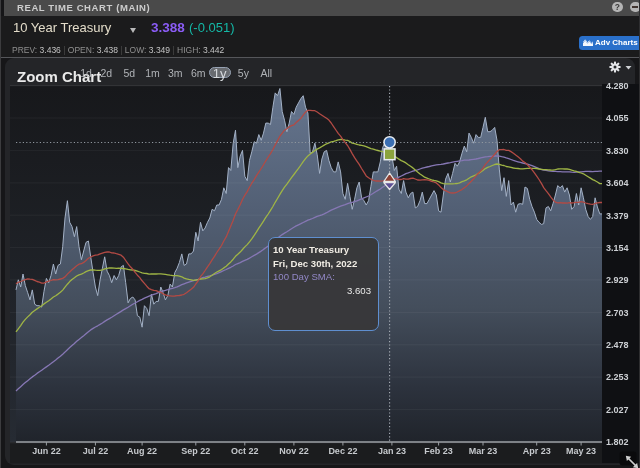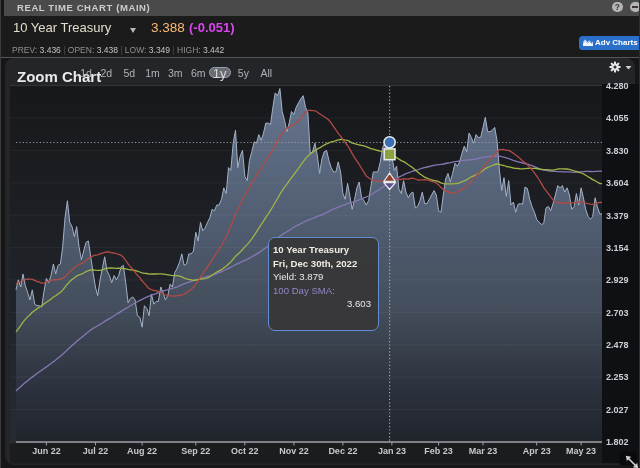--- a/index.html
+++ b/index.html
@@ -103,22 +103,22 @@
   <div class="abs" style="left:13px;top:2px;font-size:9.5px;font-weight:bold;color:#cdcdcd;letter-spacing:0.6px;">REAL TIME CHART (MAIN)</div>
   <div class="abs" style="left:608px;top:1.5px;width:10.5px;height:10.5px;border-radius:50%;background:#b5b5b5;text-align:center;font-size:8.5px;font-weight:bold;color:#3a3a3a;line-height:11px;">?</div>
   <div class="abs" style="left:626px;top:1.5px;width:10.5px;height:10.5px;border-radius:50%;background:#b5b5b5;">
       <div class="abs" style="left:2.2px;top:4.4px;width:6px;height:2px;background:#40342f;"></div>
     </div>
 </div>
 
 <div class="abs" style="left:0;top:16px;width:640px;height:25px;background:#1b1b1c;">
   <span class="abs" style="left:13px;top:4px;font-size:13px;color:#e3dcc9;">10 Year Treasury</span>
   <span class="abs" style="left:129.5px;top:12px;width:0;height:0;border-left:3.8px solid transparent;border-right:3.8px solid transparent;border-top:5px solid #b9b9b9;"></span>
-  <span class="abs" style="left:151px;top:3.5px;font-size:13.5px;font-weight:normal;color:#fdba74;">3.388</span>
-  <span class="abs" style="left:189px;top:4px;font-size:13px;color:#d946ef;font-weight:bold;">(-0.051)</span>
+  <span class="abs" style="left:151px;top:3.5px;font-size:13.5px;font-weight:bold;color:#8b5cf6;">3.388</span>
+  <span class="abs" style="left:189px;top:4px;font-size:13px;color:#14b8a6;">(-0.051)</span>
 </div>
 
 <div class="abs" style="left:0;top:41px;width:640px;height:16.5px;background:#1b1b1c;border-bottom:1px solid #55565a;">
   <div class="abs" style="left:12px;top:4px;font-size:8.5px;color:#8f8f8f;">PREV: <span style="color:#c3c3c3">3.436</span> <span style="color:#4a4a4a">|</span> OPEN: <span style="color:#c3c3c3">3.438</span> <span style="color:#4a4a4a">|</span> LOW: <span style="color:#c3c3c3">3.349</span> <span style="color:#4a4a4a">|</span> HIGH: <span style="color:#c3c3c3">3.442</span></div>
 </div>
 
 <div class="abs" style="left:579px;top:35.5px;width:72px;height:14px;background:#2a70ca;border-radius:3.5px;color:#fff;font-size:8px;font-weight:bold;line-height:14px;">
 <svg class="abs" style="left:4px;top:3.5px;" width="10" height="7" viewBox="0 0 10 7">
       <path d="M0,7 L0,4.2 L2.2,1.6 L4.4,4.4 L6.2,2.6 L8.6,5 L10,3.6 L10,7 Z" fill="#fff" opacity="0.95"></path>
       <path d="M0,3.4 L2.2,0.8 L4.4,3.6 L6.2,1.8 L8.6,4.2 L10,2.8" stroke="#fff" stroke-width="0.9" fill="none" opacity="0.8"></path>
@@ -148,18 +148,17 @@
 <rect x="5" y="0.4" width="2" height="11.2" rx="0.6" transform="rotate(-45 6 6)"></rect>
 </g>
 </g>
 <circle cx="6" cy="6" r="1.5" fill="#26282b"></circle>
 <path d="M16.5,5 L22.5,5 L19.5,8.6 Z" fill="#cfd1d4"></path>
 </svg>
 
 <div class="abs" style="left:268px;top:236.5px;width:111px;height:94px;background:rgba(56,56,58,0.97);border:1.5px solid #5f8fd0;border-radius:7px;padding:5.5px 7px 0 4px;font-size:9.6px;line-height:13.5px;color:#e9e9e9;white-space:nowrap;">
   <div style="font-weight:bold;color:#f0ece4;">10 Year Treasury</div>
   <div style="font-weight:bold;color:#f0ece4;">Fri, Dec 30th, 2022</div>
-  <div>Yield: 3.879</div>
   <div style="display:flex;flex-direction:column;">
       <span style="color:#9287c6;">100 Day SMA:</span>
       <span style="margin-left:auto;">3.603</span>
     </div>
 </div>
 
 </body></html>

